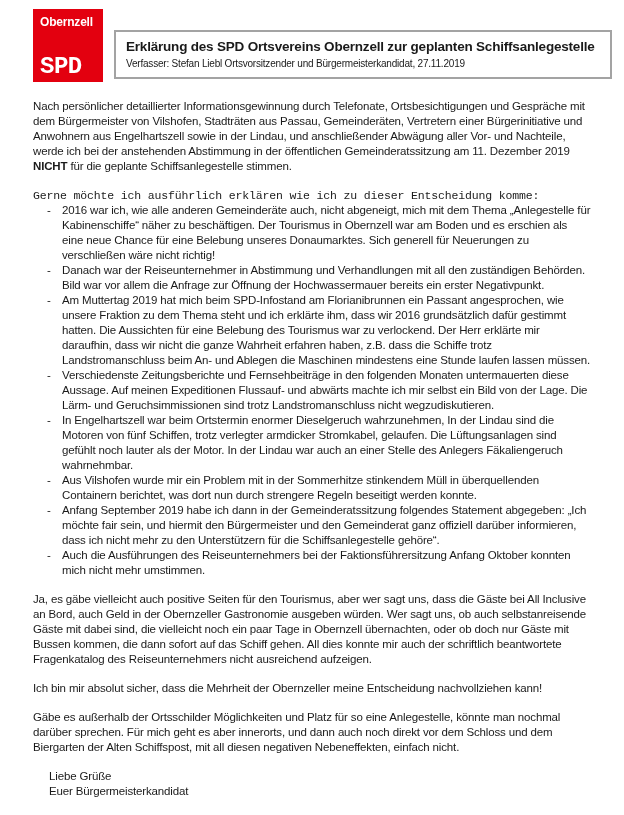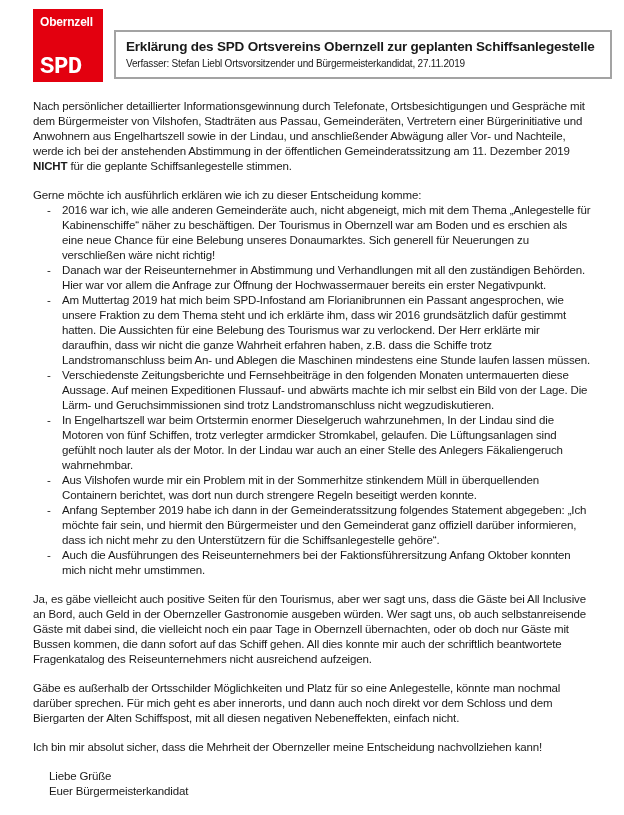--- a/index.html
+++ b/index.html
@@ -65,21 +65,21 @@
   }
 
   
   .letter {
     padding: 17px 33px 0 33px;
     font-size: 11.5px;
     line-height: 15px;
     letter-spacing: -0.15px;
   }
   .letter p { margin: 0 0 14px 0; }
-  .letter .no-gap { margin-bottom: 0; }
+  .letter .no-gap { margin-bottom: 0; font-family: Liberation Mono, monospace; }
   .emphasis { font-weight: bold; text-align: center; }
 
   ul.reasons {
     list-style: none;
     margin: 0 0 14px 0;
     padding: 0;
   }
   ul.reasons li {
     display: flex;
     align-items: flex-start;
@@ -117,21 +117,21 @@
 
     <p class="no-gap">Gerne möchte ich ausführlich erklären wie ich zu dieser Entscheidung komme:</p>
 
     <ul class="reasons">
       <li>
           <span class="dash">-</span>
           <span class="btext">2016 war ich, wie alle anderen Gemeinderäte auch, nicht abgeneigt, mich mit dem Thema „Anlegestelle für Kabinenschiffe“ näher zu beschäftigen. Der Tourismus in Obernzell war am Boden und es erschien als eine neue Chance für eine Belebung unseres Donaumarktes. Sich generell für Neuerungen zu verschließen wäre nicht richtig!</span>
         </li>
       <li>
           <span class="dash">-</span>
-          <span class="btext">Danach war der Reiseunternehmer in Abstimmung und Verhandlungen mit all den zuständigen Behörden. Hier war vor allem die Anfrage zur Öffnung der Hochwassermauer bereits ein erster Negativpunkt.</span>
+          <span class="btext">Danach war der Reiseunternehmer in Abstimmung und Verhandlungen mit all den zuständigen Behörden. Bild war vor allem die Anfrage zur Öffnung der Hochwassermauer bereits ein erster Negativpunkt.</span>
         </li>
       <li>
           <span class="dash">-</span>
           <span class="btext">Am Muttertag 2019 hat mich beim SPD-Infostand am Florianibrunnen ein Passant angesprochen, wie unsere Fraktion zu dem Thema steht und ich erklärte ihm, dass wir 2016 grundsätzlich dafür gestimmt hatten. Die Aussichten für eine Belebung des Tourismus war zu verlockend. Der Herr erklärte mir daraufhin, dass wir nicht die ganze Wahrheit erfahren haben, z.B. dass die Schiffe trotz Landstromanschluss beim An- und Ablegen die Maschinen mindestens eine Stunde laufen lassen müssen.</span>
         </li>
       <li>
           <span class="dash">-</span>
           <span class="btext">Verschiedenste Zeitungsberichte und Fernsehbeiträge in den folgenden Monaten untermauerten diese Aussage. Auf meinen Expeditionen Flussauf- und abwärts machte ich mir selbst ein Bild von der Lage. Die Lärm- und Geruchsimmissionen sind trotz Landstromanschluss nicht wegzudiskutieren.</span>
         </li>
       <li>
@@ -147,23 +147,23 @@
           <span class="btext">Anfang September 2019 habe ich dann in der Gemeinderatssitzung folgendes Statement abgegeben: „Ich möchte fair sein, und hiermit den Bürgermeister und den Gemeinderat ganz offiziell darüber informieren, dass ich nicht mehr zu den Unterstützern für die Schiffsanlegestelle gehöre“.</span>
         </li>
       <li>
           <span class="dash">-</span>
           <span class="btext">Auch die Ausführungen des Reiseunternehmers bei der Faktionsführersitzung Anfang Oktober konnten mich nicht mehr umstimmen.</span>
         </li>
     </ul>
 
     <p>Ja, es gäbe vielleicht auch positive Seiten für den Tourismus, aber wer sagt uns, dass die Gäste bei All Inclusive an Bord, auch Geld in der Obernzeller Gastronomie ausgeben würden. Wer sagt uns, ob auch selbstanreisende Gäste mit dabei sind, die vielleicht noch ein paar Tage in Obernzell übernachten, oder ob doch nur Gäste mit Bussen kommen, die dann sofort auf das Schiff gehen. All dies konnte mir auch der schriftlich beantwortete Fragenkatalog des Reiseunternehmers nicht ausreichend aufzeigen.</p>
 
+    <p>Ich bin mir absolut sicher, dass die Mehrheit der Obernzeller meine Entscheidung nachvollziehen kann!</p>
+
     <p>Gäbe es außerhalb der Ortsschilder Möglichkeiten und Platz für so eine Anlegestelle, könnte man nochmal darüber sprechen. Für mich geht es aber innerorts, und dann auch noch direkt vor dem Schloss und dem Biergarten der Alten Schiffspost, mit all diesen negativen Nebeneffekten, einfach nicht.</p>
-
-    <p>Ich bin mir absolut sicher, dass die Mehrheit der Obernzeller meine Entscheidung nachvollziehen kann!</p>
 
     <div class="closing">
       <div>Liebe Grüße</div>
       <div>Euer Bürgermeisterkandidat</div>
 
     </div>
 
   </div>
 </div>
 

